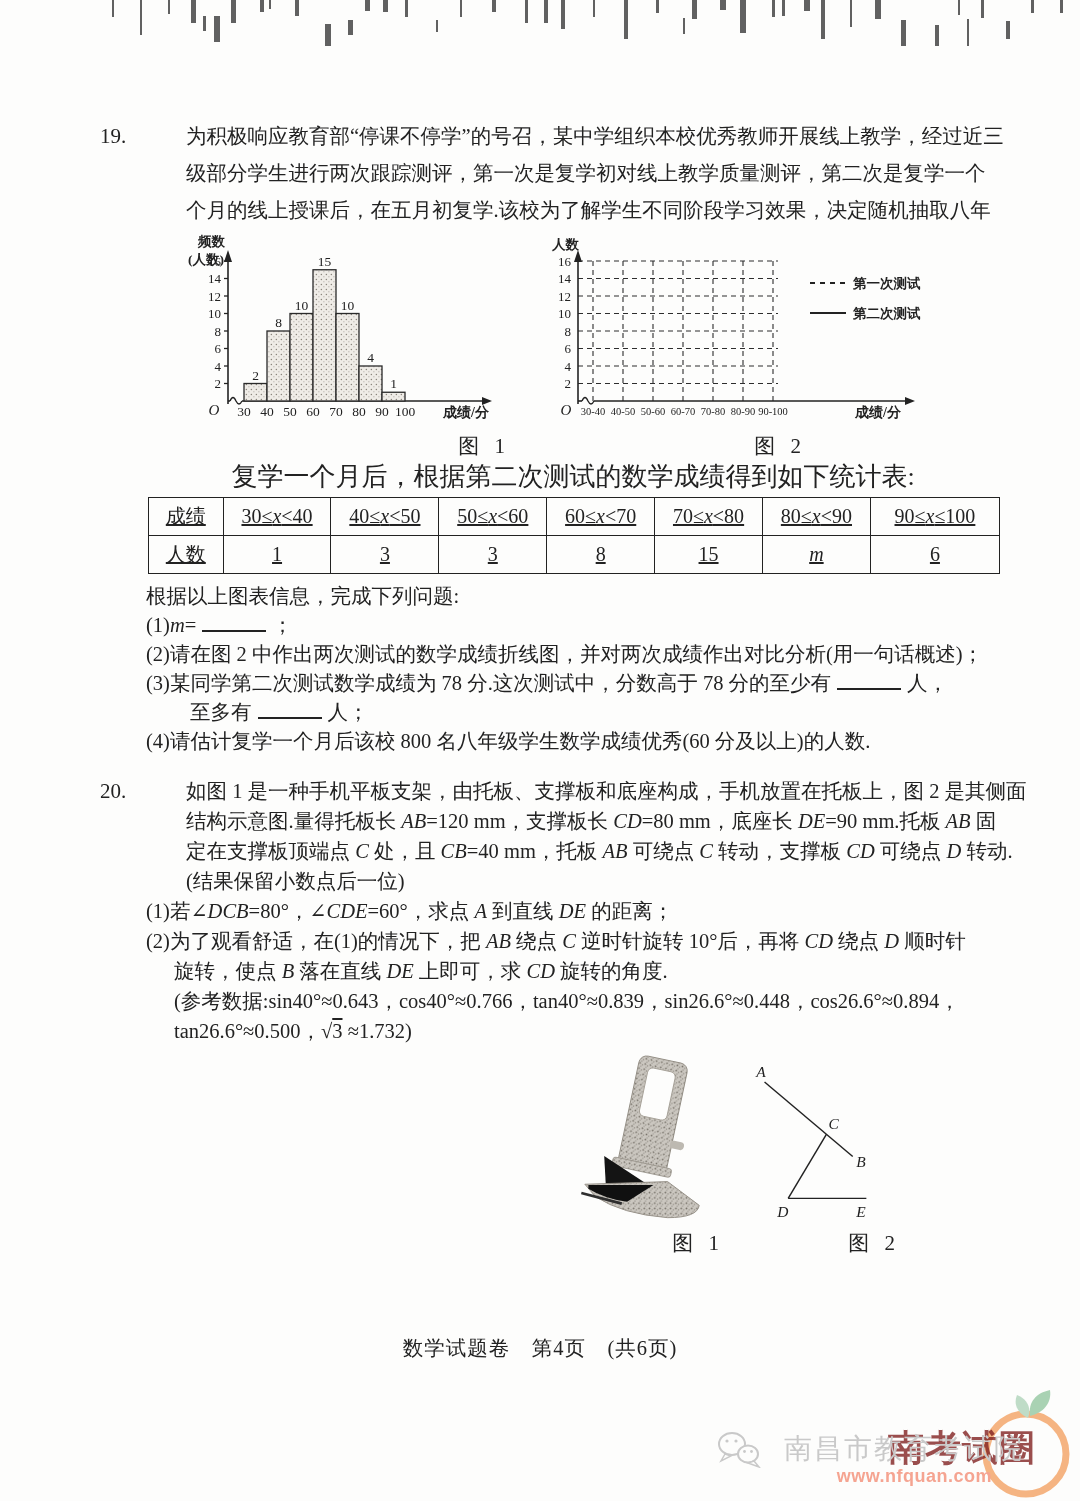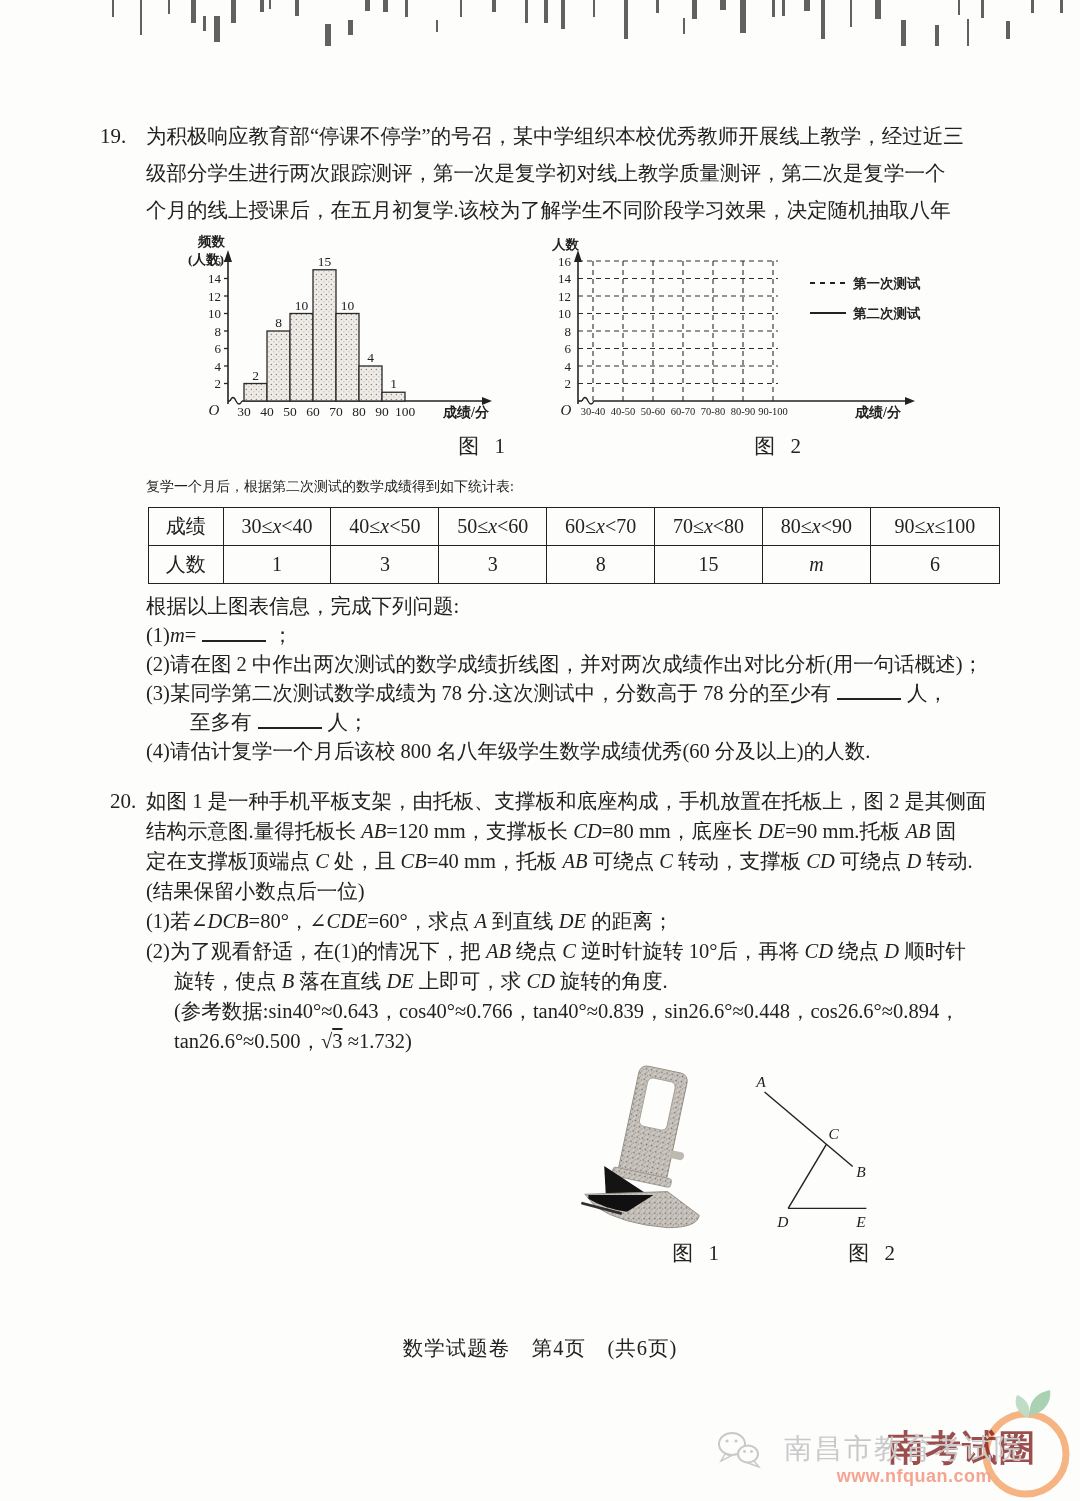--- a/index.html
+++ b/index.html
@@ -1,39 +1,39 @@
 <!DOCTYPE html>
 <html><head>
 <meta charset="utf-8">
 <style>
   html,body{margin:0;padding:0;background:#dedede;}
   .page{position:relative;width:1080px;height:1501px;margin:0 auto;background:#fdfdfc;
         overflow:hidden;color:#222;font-family:"Liberation Serif","DejaVu Serif",serif;}
   .artifact{position:absolute;left:112px;right:0;top:0;height:46px;}
   .artifact .bar{position:absolute;background:#454545;opacity:.85;}
   .content{position:absolute;left:100px;top:118px;width:900px;}
-  .qblock{display:flex;}
+  .qblock{display:flex;gap:40px;}
   .qnum{width:46px;flex:none;font-size:21px;line-height:37px;}
-  .qnum20{line-height:30px;text-align:center;}
+  .qnum20{line-height:30px;}
   .qtext{flex:1;}
   .tline{font-size:20.5px;line-height:37px;white-space:nowrap;}
   .q20 .tline{line-height:30px;}
   .iline{font-size:20.5px;line-height:29px;padding-left:46px;white-space:nowrap;}
   .q20 .iline{line-height:30px;}
   i{font-style:italic;}
   .ovl{text-decoration:overline;}
   .blank{display:inline-block;width:64px;height:14px;border-bottom:2px solid #222;margin:0 6px;vertical-align:baseline;}
   .figs-row{display:flex;margin:4px 0 2px 70px;gap:16px;}
   .fig1 svg{width:340px;height:200px;display:block;}
   .fig2 svg{width:436px;height:200px;display:block;}
   .caption{font-size:21px;letter-spacing:5px;text-align:right;line-height:26px;}
   .fig2 .caption{width:280px;}
-  .tbl-intro{font-size:14px;line-height:32px;padding-left:46px;margin-top:12px;}
+  .tbl-intro{font-size:26px;line-height:32px;padding-left:46px;margin-top:2px;text-align:center;}
   table.score{border-collapse:collapse;margin:4px 0 8px 48px;}
-  table.score td{border:1.8px solid #222;text-align:center;font-size:20px;height:37px;padding:0 10px;}
+  table.score td{border:1.8px solid #222;text-align:center;font-size:20px;height:37px;padding:0 10px;text-decoration:underline;}
   table.score td.c0{width:56px;}
   table.score td.cm{width:88px;}
   table.score td.cl{width:110px;}
   .q20{margin-top:20px;}
   .q20figs{display:flex;margin:8px 0 0 468px;gap:26px;}
   .standfig,.geomfig{text-align:center;}
   .standfig svg{width:156px;height:176px;display:block;margin:0 auto;}
   .geomfig svg{width:150px;height:176px;display:block;margin:0 auto;}
   .footer{position:absolute;top:1334px;left:0;width:100%;text-align:center;
           font-size:20.5px;letter-spacing:1px;}

